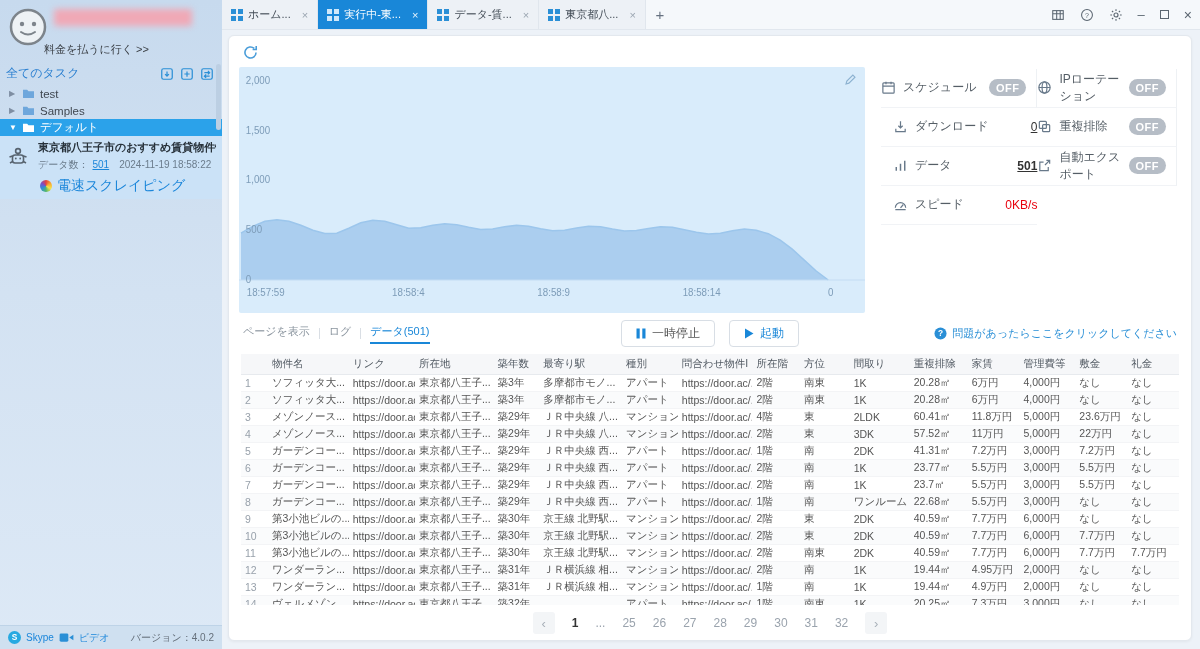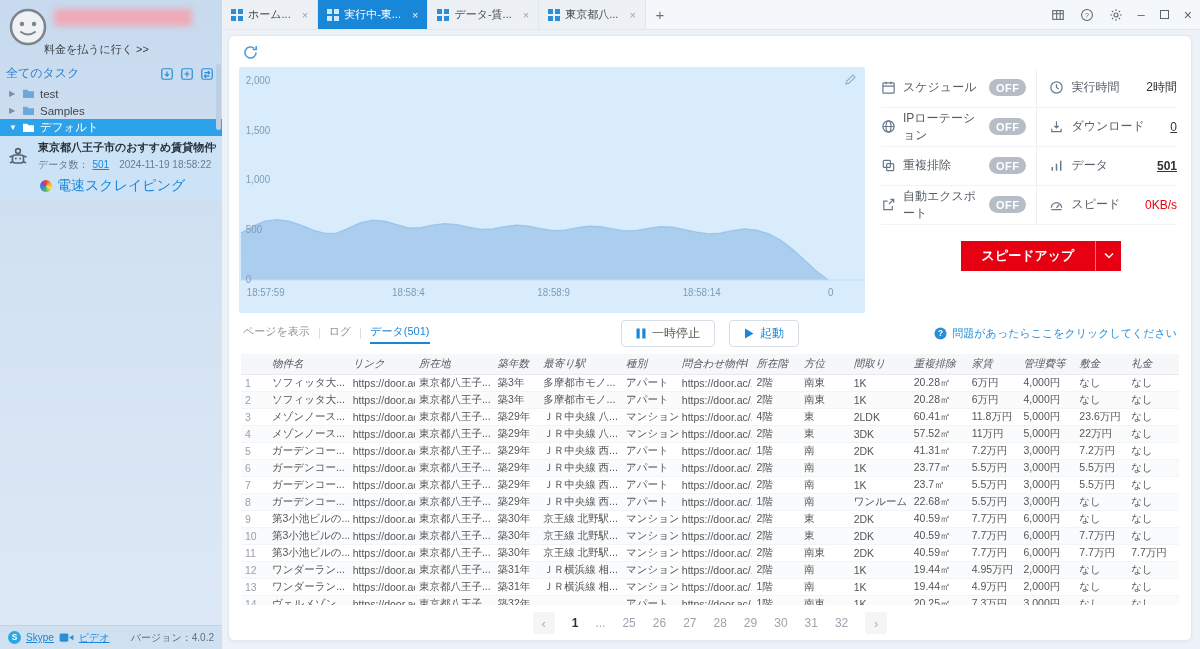--- a/index.html
+++ b/index.html
@@ -25,21 +25,21 @@
   .task-main{display:flex;gap:6px;}
   .task-ico{flex:0 0 26px;line-height:0;padding-top:4px;}
   .task-title{font-size:11px;font-weight:bold;color:#27313a;line-height:1.25;white-space:nowrap;overflow:hidden;}
   .task-meta{font-size:10px;color:#6b7c8c;margin-top:3px;display:flex;gap:4px;align-items:baseline;white-space:nowrap;}
   .task-meta .count{color:#1b86da;text-decoration:underline;cursor:pointer;}
   .task-meta .tstamp{margin-left:6px;}
   .task-mode{display:flex;align-items:center;gap:5px;margin:5px 0 0 34px;}
   .mode-ico{width:12px;height:12px;border-radius:50%;background:conic-gradient(#e8413c,#f7a934,#f4e34a,#53b86b,#2f8fd6,#7a4fc9,#e8413c);}
   .task-mode a{font-size:14px;color:#1b86da;cursor:pointer;text-decoration:none;}
   .sb-footer{margin-top:auto;height:24px;background:#cfe0f0;border-top:1px solid #bed3e7;display:flex;align-items:center;gap:5px;padding:0 8px;font-size:10px;}
-  .sb-footer a{color:#1b86da;text-decoration:underline;cursor:pointer;}
+  .sb-footer a{color:#1b86da;cursor:pointer;}
   .sb-footer .ver{margin-left:auto;color:#66707b;}
 
   
   .main{flex:1;display:flex;flex-direction:column;background:#edf2f8;min-width:0;}
   .tabbar{height:30px;display:flex;align-items:stretch;background:#f5f8fb;border-bottom:1px solid #e1e7ee;padding-right:8px;}
   .tab{display:flex;align-items:center;gap:5px;padding:0 9px;font-size:11px;color:#454e58;background:#edf1f6;border-right:1px solid #e0e6ed;cursor:pointer;min-width:80px;}
   .tab .ticon{line-height:0;color:#2a8fd6;}
   .tab .x{margin-left:auto;font-size:11px;color:#9aa5b0;cursor:pointer;padding-left:6px;}
   .tab.active{background:#1987d8;color:#fff;}
   .tab.active .ticon{color:#cfe8fa;}
@@ -80,21 +80,21 @@
   .subtab{cursor:pointer;padding-bottom:3px;border-bottom:2px solid transparent;}
   .subtab.active{color:#1987d8;border-bottom-color:#1987d8;}
   .vsep{width:1px;height:11px;background:#d9dee4;}
   .runbtns{position:absolute;left:50%;transform:translateX(-50%);display:flex;gap:14px;}
   .rbtn{display:flex;align-items:center;gap:6px;padding:4px 14px;background:#fff;border:1px solid #d8dee5;border-radius:4px;font-size:12px;color:#555;cursor:pointer;font-family:inherit;}
   .rbtn.start{color:#1987d8;}
   .help{margin-left:auto;display:flex;align-items:center;gap:5px;color:#2a8fd6;font-size:11px;cursor:pointer;}
 
   .tablewrap{margin:5px 12px 0;flex:1;overflow:hidden;}
   table{width:100%;border-collapse:collapse;table-layout:fixed;font-size:10.5px;color:#555;}
-  th{background:#f6f7f9;font-weight:normal;color:#525a63;padding:3px 4px;border-bottom:1px solid #e7eaee;text-align:left;white-space:nowrap;overflow:hidden;font-style:italic;}
+  th{background:#f6f7f9;font-weight:normal;color:#525a63;padding:3px 4px;border-bottom:1px solid #e7eaee;text-align:left;white-space:nowrap;overflow:hidden;}
   td{padding:1px 4px;border-bottom:1px solid #f3f4f6;white-space:nowrap;overflow:hidden;height:14.4px;}
   tbody tr:nth-child(even) td{background:#fafbfc;}
   td:first-child,th:first-child{color:#98a1ab;}
 
   .pager{display:flex;justify-content:center;align-items:center;gap:17px;padding:7px 0 6px;color:#9aa3ad;font-size:12px;}
   .pchev{width:22px;height:22px;background:#f3f5f7;border-radius:3px;display:flex;align-items:center;justify-content:center;color:#a8b0b8;cursor:pointer;font-size:13px;}
   .pnum{cursor:pointer;}
   .pnum.active{color:#333;font-weight:bold;}
   .pnum.dots{cursor:default;}
 </style>
@@ -308,28 +308,20 @@
         <div class="stats">
           <div class="stat-grid">
             <div class="scell left">
               <span class="ic"><svg width="15" height="15" viewBox="0 0 16 16" fill="none" stroke="currentColor" stroke-width="1.3">
                     <rect x="2" y="3" width="12" height="11" rx="1"></rect>
                     <path d="M2 6.5h12M5.3 1.8v2.6M10.7 1.8v2.6"></path>
                   </svg></span>
               <span class="slabel">スケジュール</span>
               <span class="pill">OFF</span>
             </div>
-            <div class="scell right">
-              <span class="ic"><svg width="15" height="15" viewBox="0 0 16 16" fill="none" stroke="currentColor" stroke-width="1.3">
-                    <circle cx="8" cy="8" r="6"></circle>
-                    <path d="M8 4.6V8l2.4 1.5"></path>
-                  </svg></span>
-              <span class="slabel">実行時間</span>
-              <span class="sval">2時間</span>
-            </div>
 
             <div class="scell left">
               <span class="ic"><svg width="15" height="15" viewBox="0 0 16 16" fill="none" stroke="currentColor" stroke-width="1.3">
                     <circle cx="8" cy="8" r="6"></circle>
                     <ellipse cx="8" cy="8" rx="2.6" ry="6"></ellipse>
                     <path d="M2 8h12"></path>
                   </svg></span>
               <span class="slabel">IPローテーション</span>
               <span class="pill">OFF</span>
             </div>
@@ -369,28 +361,20 @@
               <span class="ic"><svg width="15" height="15" viewBox="0 0 16 16" fill="none" stroke="currentColor" stroke-width="1.3">
                     <path d="M2.5 11.5a5.5 5.5 0 0 1 11 0"></path>
                     <path d="M8 11.5l3-3.5"></path>
                     <path d="M2.5 13.5h11"></path>
                   </svg></span>
               <span class="slabel">スピード</span>
               <span class="sval red">0KB/s</span>
             </div>
           </div>
 
-          <button class="speedup">
-            <span class="sp-label">スピードアップ</span>
-            <span class="sp-chev">
-                <svg width="10" height="7" viewBox="0 0 10 7" fill="none" stroke="#fff" stroke-width="1.5">
-                  <path d="M1 1.5l4 4 4-4"></path>
-                </svg>
-              </span>
-          </button>
         </div>
       </div>
 
       <div class="subrow">
         <div class="subtabs">
           <span class="subtab">ページを表示</span>
           <span class="vsep"></span>
           <span class="subtab">ログ</span>
           <span class="vsep"></span>
           <span class="subtab active">データ(501)</span>

